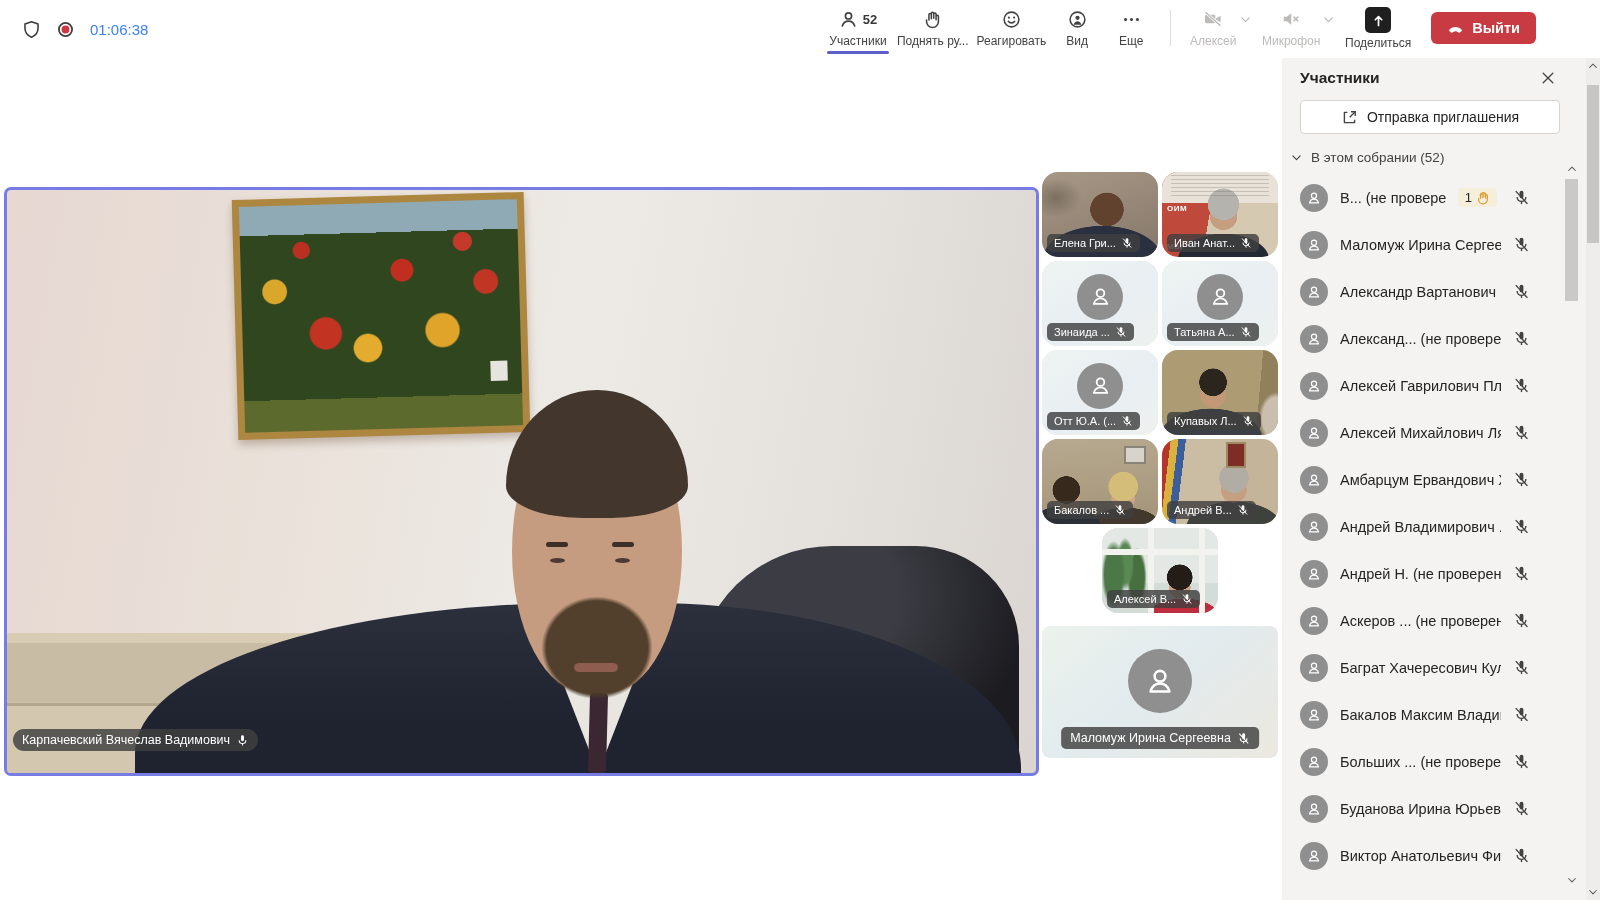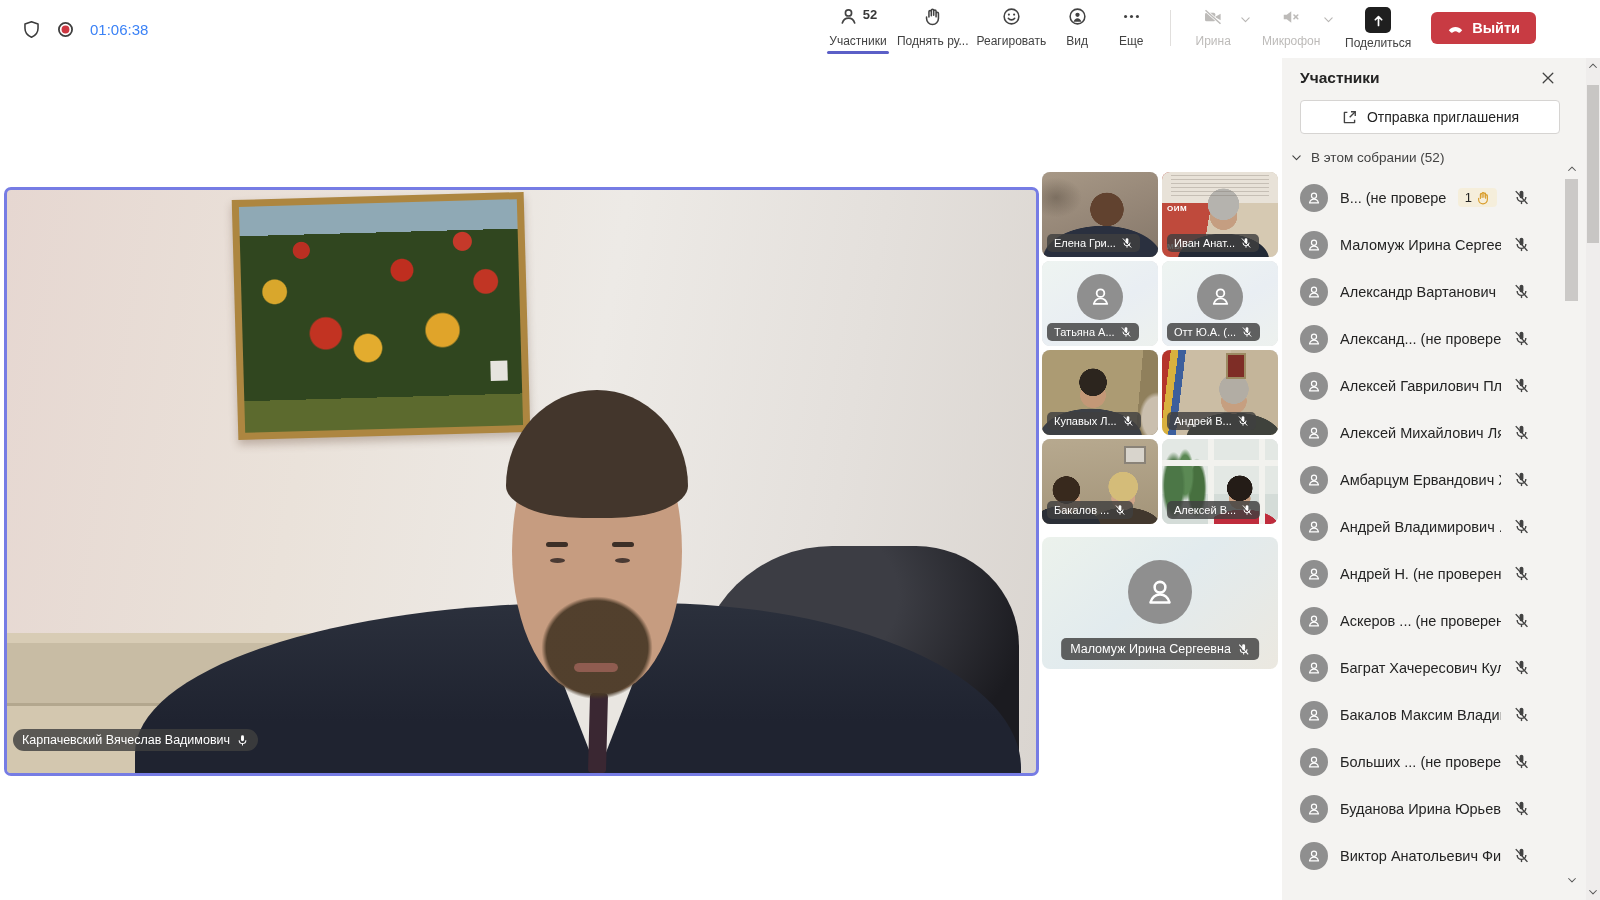--- a/index.html
+++ b/index.html
@@ -6,21 +6,21 @@
     font-family:"Liberation Sans",sans-serif;background:#fff;}
   .app{position:absolute;inset:0;background:#fff;}
   svg.ic{display:block;}
 
   
   .topbar{position:absolute;left:0;top:0;right:0;height:58px;background:#fff;}
   .topbar-left{position:absolute;left:22px;top:0;height:58px;display:flex;align-items:center;gap:16px;}
   .timer{font-size:15px;color:#3b82f6;}
   .topbar-actions{position:absolute;right:64px;top:7px;display:flex;align-items:flex-start;gap:8px;}
   .tb-btn{display:flex;flex-direction:column;align-items:center;min-width:62px;cursor:pointer;}
-  .tb-iconrow{height:24px;display:flex;gap:5px;color:#424242;}
+  .tb-iconrow{height:24px;display:flex;align-items:center;gap:5px;color:#424242;}
   .tb-label{font-size:12px;color:#424242;margin-top:3px;white-space:nowrap;}
   .tb-btn.disabled .tb-iconrow{color:#bdbbb9;}
   .tb-btn.disabled .tb-label{color:#bdbbb9;}
   .tb-underline{height:3px;border-radius:2px;background:#5b5fc7;align-self:stretch;margin-top:3px;}
   .tb-count{font-size:13px;font-weight:bold;color:#383838;}
   .tb-split{display:flex;align-items:flex-start;}
   .tb-chevron{margin-top:6px;color:#b8b6b4;}
   .tb-divider{width:1px;height:36px;background:#e1dfdd;margin:3px 8px 0;}
   .share-box{width:26px;height:26px;background:#1f1f1f;border-radius:5px;display:flex;align-items:center;justify-content:center;}
   .leave-btn{margin-top:5px;margin-left:10px;height:32px;padding:0 16px;background:#c83b43;border-radius:6px;
@@ -64,21 +64,21 @@
   .sp-eye.l{left:543px;top:368px;}  .sp-eye.r{left:608px;top:368px;}
   .sp-brow{position:absolute;width:22px;height:5px;background:#3c2f27;border-radius:3px;}
   .sp-brow.l{left:539px;top:352px;} .sp-brow.r{left:605px;top:352px;}
   .sp-mouth{position:absolute;left:567px;top:473px;width:44px;height:9px;background:#8f5c50;border-radius:6px/5px;z-index:3;}
   .stage-label{position:absolute;left:6px;bottom:22px;display:flex;align-items:center;gap:6px;
     background:rgba(64,64,64,.82);border-radius:11px;padding:4px 9px;color:#fff;font-size:12.5px;z-index:5;}
 
   
   .right-rail{position:absolute;left:1042px;top:172px;width:236px;}
   .tile-grid{display:flex;flex-wrap:wrap;gap:4px;}
-  .tile{position:relative;width:116px;height:85px;border-radius:8px;overflow:hidden;background:#ddd;cursor:pointer;}
+  .tile{position:relative;width:116px;height:85px;border-radius:16px;overflow:hidden;background:#ddd;cursor:pointer;}
   .tile-solo{margin:0 auto;}
   .scene{position:absolute;inset:0;}
   .scene-elena{background:
     radial-gradient(circle 17px at 56% 44%,#61422f 97%,rgba(0,0,0,0)),
     radial-gradient(ellipse 60px 34px at 52% 103%,#2a303f 98%,rgba(0,0,0,0)),
     radial-gradient(ellipse 26px 20px at 12% 30%,rgba(60,50,40,.35),rgba(0,0,0,0)),
     linear-gradient(160deg,#a79886 0%,#938475 60%,#85786a 100%);}
   .scene-ivan{background:
     radial-gradient(circle 16px at 53% 38%,#b5b3ae 97%,rgba(0,0,0,0)),
     radial-gradient(circle 14px at 53% 52%,#c59e81 97%,rgba(0,0,0,0)),
@@ -334,21 +334,21 @@
 
       <div class="tb-split">
         <div class="tb-btn disabled" style="min-width:52px">
           <div class="tb-iconrow">
               <span>
                 <svg class="ic" width="20" height="20">
                   <use href="#sym-cam-off"></use>
                 </svg>
               </span>
             </div>
-          <span class="tb-label">Ирина</span>
+          <span class="tb-label">Алексей</span>
         </div>
         <span class="tb-chevron">
             <svg class="ic" width="13" height="13">
               <use href="#sym-chev-down"></use>
             </svg>
           </span>
       </div>
       <div class="tb-split">
         <div class="tb-btn disabled" style="min-width:62px">
           <div class="tb-iconrow">
@@ -444,74 +444,91 @@
   </div>
         <div class="tile">
     <div class="scene scene-placeholder"></div>
 
     <div class="tile-avatar">
             <svg class="ic" width="27" height="27">
               <use href="#sym-avatar-person"></use>
             </svg>
           </div>
     <div class="tile-label">
-      <span>Татьяна А...</span>
+      <span>Зинаида ...</span>
       <span>
               <svg class="ic" width="12" height="12" style="color:#fff;flex:none">
                 <use href="#sym-mic-off"></use>
               </svg>
             </span>
     </div>
   </div>
         <div class="tile">
     <div class="scene scene-placeholder"></div>
 
     <div class="tile-avatar">
             <svg class="ic" width="27" height="27">
               <use href="#sym-avatar-person"></use>
             </svg>
           </div>
     <div class="tile-label">
-      <span>Отт Ю.А. (...</span>
+      <span>Татьяна А...</span>
       <span>
               <svg class="ic" width="12" height="12" style="color:#fff;flex:none">
                 <use href="#sym-mic-off"></use>
               </svg>
             </span>
     </div>
   </div>
         <div class="tile">
+    <div class="scene scene-placeholder"></div>
+
+    <div class="tile-avatar">
+            <svg class="ic" width="27" height="27">
+              <use href="#sym-avatar-person"></use>
+            </svg>
+          </div>
+    <div class="tile-label">
+      <span>Отт Ю.А. (...</span>
+      <span>
+              <svg class="ic" width="12" height="12" style="color:#fff;flex:none">
+                <use href="#sym-mic-off"></use>
+              </svg>
+            </span>
+    </div>
+  </div>
+        <div class="tile">
     <div class="scene scene-kupavyh"></div>
 
     <div class="tile-label">
       <span>Купавых Л...</span>
       <span>
               <svg class="ic" width="12" height="12" style="color:#fff;flex:none">
                 <use href="#sym-mic-off"></use>
               </svg>
             </span>
     </div>
   </div>
         <div class="tile">
+    <div class="scene scene-bakalov"></div>
+
+    <div class="tile-label">
+      <span>Бакалов ...</span>
+      <span>
+              <svg class="ic" width="12" height="12" style="color:#fff;flex:none">
+                <use href="#sym-mic-off"></use>
+              </svg>
+            </span>
+    </div>
+  </div>
+        <div class="tile">
     <div class="scene scene-andrei"></div>
 
     <div class="tile-label">
       <span>Андрей В...</span>
-      <span>
-              <svg class="ic" width="12" height="12" style="color:#fff;flex:none">
-                <use href="#sym-mic-off"></use>
-              </svg>
-            </span>
-    </div>
-  </div>
-        <div class="tile">
-    <div class="scene scene-bakalov"></div>
-
-    <div class="tile-label">
-      <span>Бакалов ...</span>
       <span>
               <svg class="ic" width="12" height="12" style="color:#fff;flex:none">
                 <use href="#sym-mic-off"></use>
               </svg>
             </span>
     </div>
   </div>
         <div class="tile tile-solo">
     <div class="scene scene-tatyana"></div>
 

